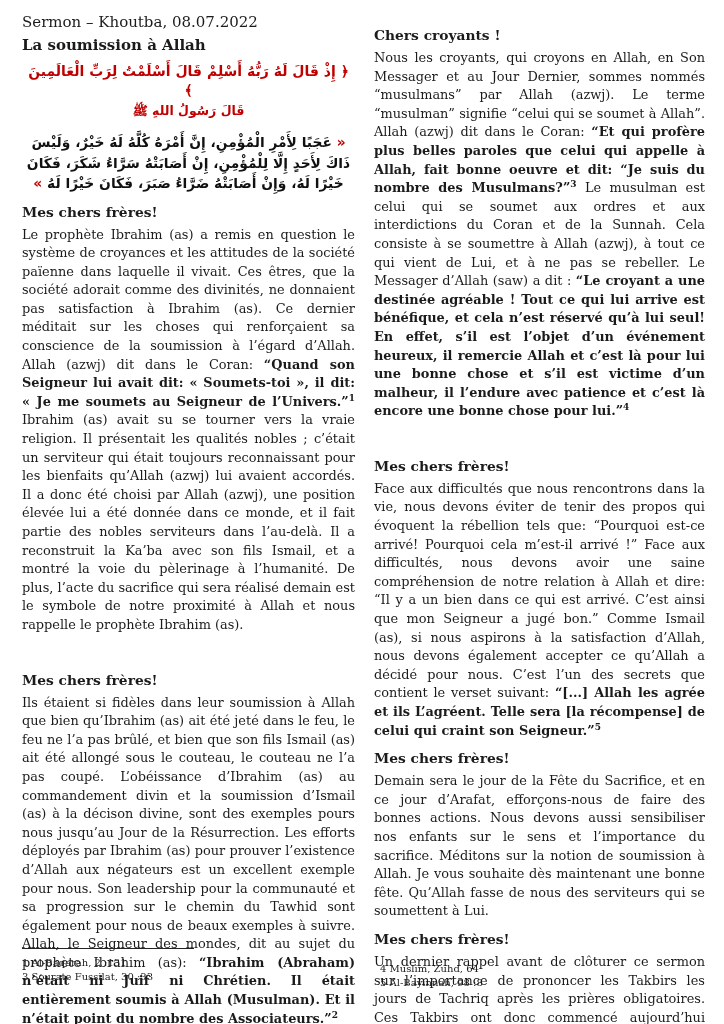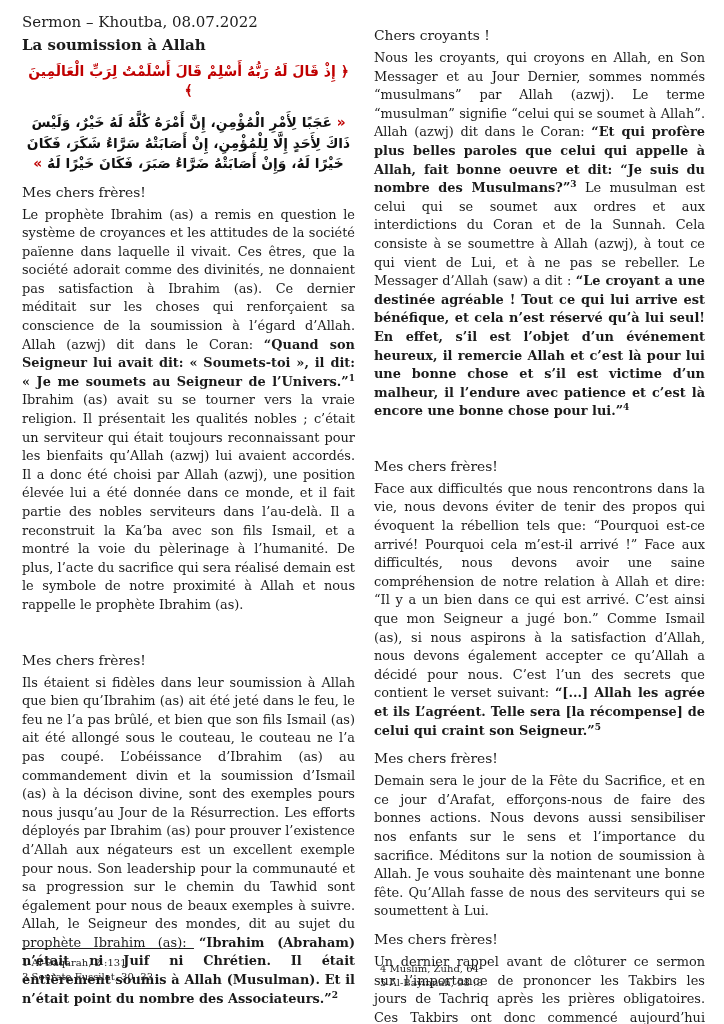--- a/index.html
+++ b/index.html
@@ -21,21 +21,21 @@
     direction: rtl;
     text-align: center;
     font-family: "DejaVu Sans", sans-serif;
     font-weight: bold;
   }
   .ar-verse { color: var(--accent, #c00000); font-size: 14px; line-height: 19px; margin: 4px 6px 0 6px; }
   .ar-attr  { color: var(--accent, #c00000); font-size: 12.5px; line-height: 19px; margin: 1px 0 0 0; }
   .ar-hadith { color: #111; font-size: 13.8px; line-height: 20.5px; margin: 12px 0 0 0; }
   .ar-hadith .q { color: var(--accent, #c00000); }
 
-  .sec-heading { font-size: 13.8px; line-height: 18px; font-weight: normal; margin: 14px 0 5px 0; }
+  .sec-heading { font-size: 13.8px; line-height: 18px; font-weight: bold; margin: 14px 0 5px 0; }
   .sec-heading.gap-none { margin-top: 0; }
   .sec-heading.gap-sm   { margin-top: 9px; }
   .sec-heading.gap-lg   { margin-top: 36px; }
 
   .para { font-size: 12.9px; line-height: 18.6px; text-align: justify; margin: 0 0 0 0; }
   .para .b { font-weight: bold; }
   .para sup { font-weight: bold; font-size: 9px; line-height: 0; }
 
   .footnotes-left  { position: absolute; left: 22px;  top: 948px; width: 333px; }
   .footnotes-right { position: absolute; left: 380px; top: 962px; width: 331px; }
@@ -43,20 +43,21 @@
   .footnote-line { font-size: 10px; line-height: 14.4px; }
 </style>
 </head>
 <body>
 
 <div class="col-left">
   <div class="doc-header">Sermon – Khoutba, 08.07.2022</div>
   <h1 class="doc-title">La soumission à Allah</h1>
 
   <div class="arabic ar-verse" dir="rtl">﴿ إِذْ قَالَ لَهُ رَبُّهُ أَسْلِمْ قَالَ أَسْلَمْتُ لِرَبِّ الْعَالَمِينَ ﴾</div>
+  <div class="arabic ar-attr" dir="rtl">قَالَ رَسُولُ اللهِ ﷺ</div>
   <div class="arabic ar-hadith" dir="rtl"><span class="q">« </span><span>عَجَبًا لِأَمْرِ الْمُؤْمِنِ، إِنَّ أَمْرَهُ كُلَّهُ لَهُ خَيْرٌ، وَلَيْسَ ذَاكَ لِأَحَدٍ إِلَّا لِلْمُؤْمِنِ، إِنْ أَصَابَتْهُ سَرَّاءُ شَكَرَ، فَكَانَ خَيْرًا لَهُ، وَإِنْ أَصَابَتْهُ ضَرَّاءُ صَبَرَ، فَكَانَ خَيْرًا لَهُ</span><span class="q"> »</span></div>
 
   <div>
       <h3 class="sec-heading gap-sm">Mes chers frères!</h3>
       <p class="para"><span>Le prophète Ibrahim (as) a remis en question le système de croyances et les attitudes de la société païenne dans laquelle il vivait. Ces êtres, que la société adorait comme des divinités, ne donnaient pas satisfaction à Ibrahim (as). Ce dernier méditait sur les choses qui renforçaient sa conscience de la soumission à l’égard d’Allah. Allah (azwj) dit dans le Coran: </span><span class="b">“Quand son Seigneur lui avait dit: « Soumets-toi », il dit: « Je me soumets au Seigneur de l’Univers.”</span><sup class="b">1</sup><span> Ibrahim (as) avait su se tourner vers la vraie religion. Il présentait les qualités nobles ; c’était un serviteur qui était toujours reconnaissant pour les bienfaits qu’Allah (azwj) lui avaient accordés. Il a donc été choisi par Allah (azwj), une position élevée lui a été donnée dans ce monde, et il fait partie des nobles serviteurs dans l’au-delà. Il a reconstruit la Ka’ba avec son fils Ismail, et a montré la voie du pèlerinage à l’humanité. De plus, l’acte du sacrifice qui sera réalisé demain est le symbole de notre proximité à Allah et nous rappelle le prophète Ibrahim (as).</span></p>
       <h3 class="sec-heading gap-lg">Mes chers frères!</h3>
       <p class="para"><span>Ils étaient si fidèles dans leur soumission à Allah que bien qu’Ibrahim (as) ait été jeté dans le feu, le feu ne l’a pas brûlé, et bien que son fils Ismail (as) ait été allongé sous le couteau, le couteau ne l’a pas coupé. L’obéissance d’Ibrahim (as) au commandement divin et la soumission d’Ismail (as) à la décison divine, sont des exemples pours nous jusqu’au Jour de la Résurrection. Les efforts déployés par Ibrahim (as) pour prouver l’existence d’Allah aux négateurs est un excellent exemple pour nous. Son leadership pour la communauté et sa progression sur le chemin du Tawhid sont également pour nous de beaux exemples à suivre. Allah, le Seigneur des mondes, dit au sujet du prophète Ibrahim (as): </span><span class="b">“Ibrahim (Abraham) n’était ni Juif ni Chrétien. Il était entièrement soumis à Allah (Musulman). Et il n’était point du nombre des Associateurs.”</span><sup class="b">2</sup></p>
     </div>
 </div>
 

